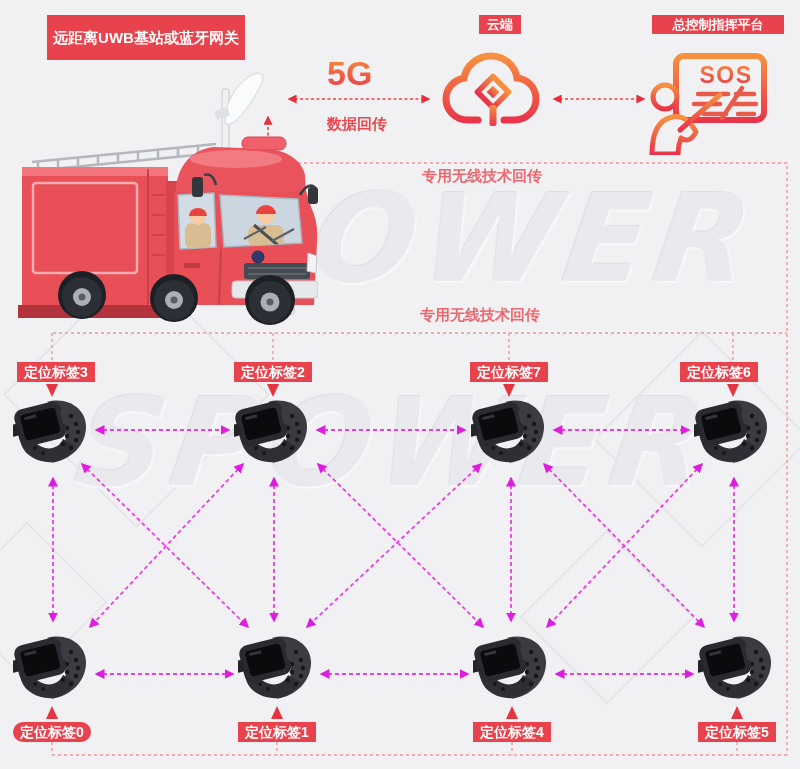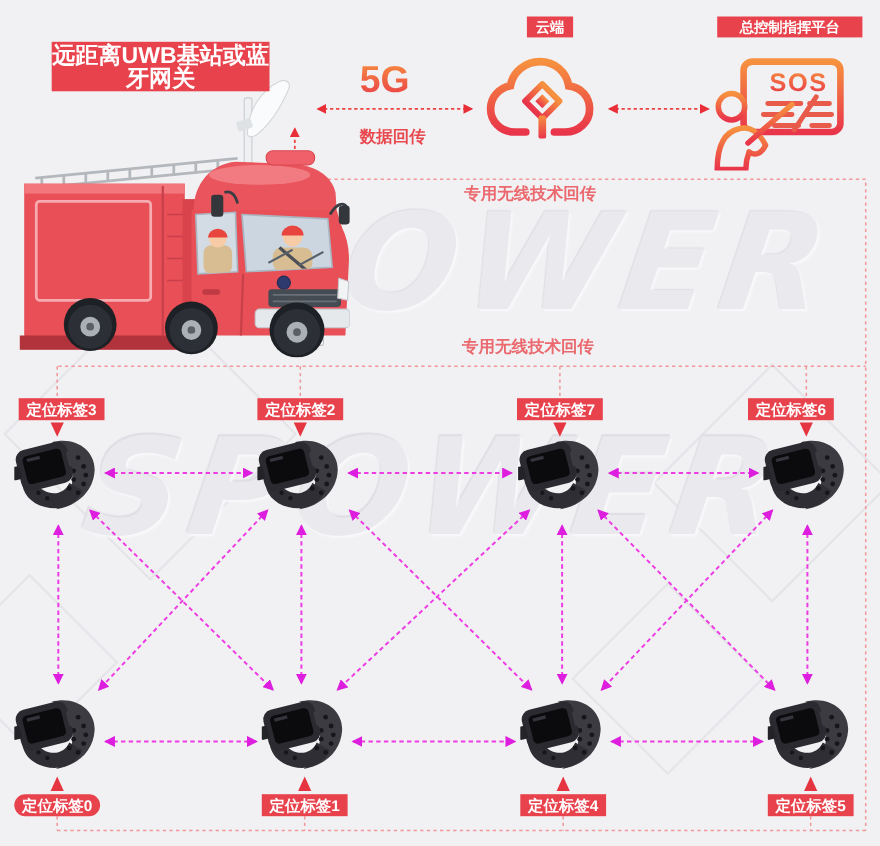--- a/index.html
+++ b/index.html
@@ -25,21 +25,21 @@
   
   .overlay { position:absolute; left:0; top:0; z-index:2; }
   .art     { position:absolute; z-index:3; }
 
   
   .red-box {
     position:absolute; z-index:4; background:#e8424c; color:#fff;
     display:flex; flex-direction:column; align-items:center; justify-content:center;
     font-weight:bold; text-align:center; box-sizing:border-box;
   }
-  .gw-box   { left:47px; top:15px; width:198px; height:45px; font-size:21px; line-height:21px;margin-top:23px; }
+  .gw-box   { left:47px; top:15px; width:198px; height:45px; font-size:15px; line-height:21px; }
   .sm-box   { height:19px; font-size:13px; line-height:19px; }
   .cloud-lb { left:466px; top:15px; width:42px;margin-left:13px; }
   .cmd-lb   { left:652px; top:15px; width:132px; }
   .tag-label{ position:absolute; z-index:4; width:78px; height:20px; background:#e8424c; color:#fff;
               font-size:14px; font-weight:bold; line-height:20px; text-align:center; }
 
   .g5 { position:absolute; z-index:4; left:327px; top:54px; width:60px; text-align:left;
         font-size:34px; font-weight:bold; color:#ef4636; }
   @supports (-webkit-background-clip:text) {
     .g5 { background:linear-gradient(180deg,#f6913f,#e9354a); -webkit-background-clip:text; color:transparent; }

